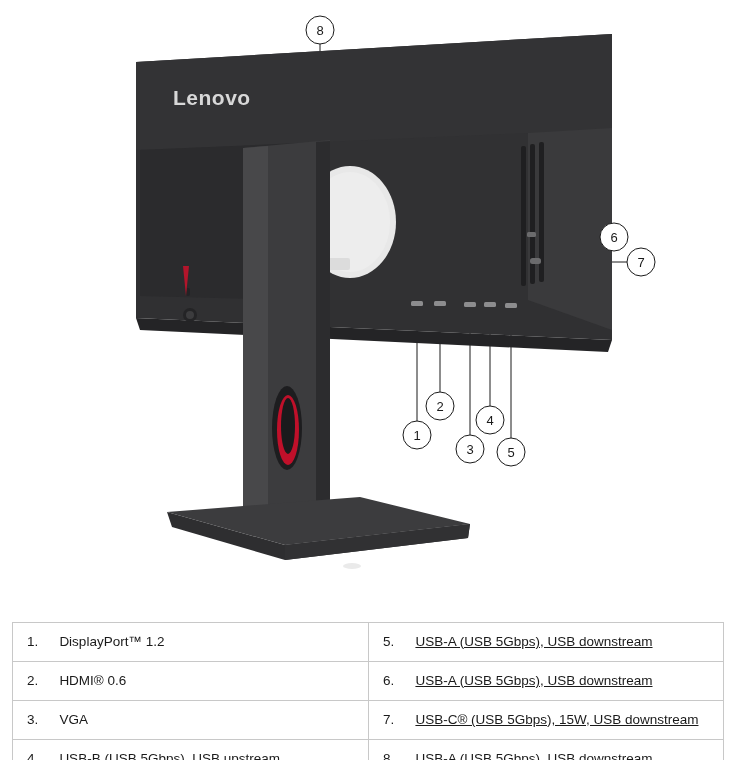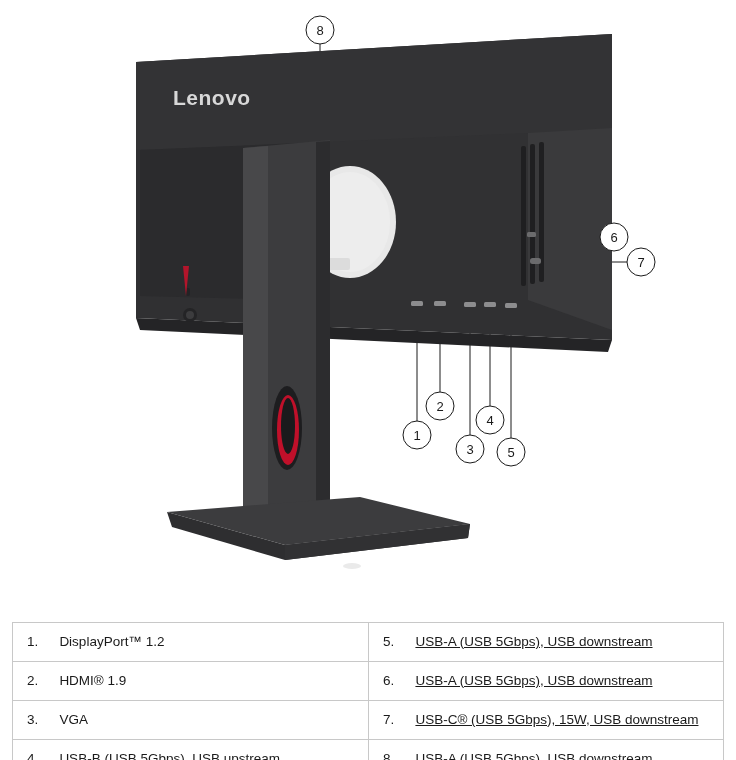--- a/index.html
+++ b/index.html
@@ -194,21 +194,21 @@
 <table id="legend">
   <tbody>
     <tr>
       <td class="num col-left-num">1.</td>
       <td class="txt col-left-txt">DisplayPort™ 1.2</td>
       <td class="num col-right-num">5.</td>
       <td class="txt col-right-txt">USB-A (USB 5Gbps), USB downstream</td>
     </tr>
     <tr>
       <td class="num col-left-num">2.</td>
-      <td class="txt col-left-txt">HDMI® 1.9</td>
+      <td class="txt col-left-txt">HDMI® 0.6</td>
       <td class="num col-right-num">6.</td>
       <td class="txt col-right-txt">USB-A (USB 5Gbps), USB downstream</td>
     </tr>
     <tr>
       <td class="num col-left-num">3.</td>
       <td class="txt col-left-txt">VGA</td>
       <td class="num col-right-num">7.</td>
       <td class="txt col-right-txt">USB-C® (USB 5Gbps), 15W, USB downstream</td>
     </tr>
     <tr>

